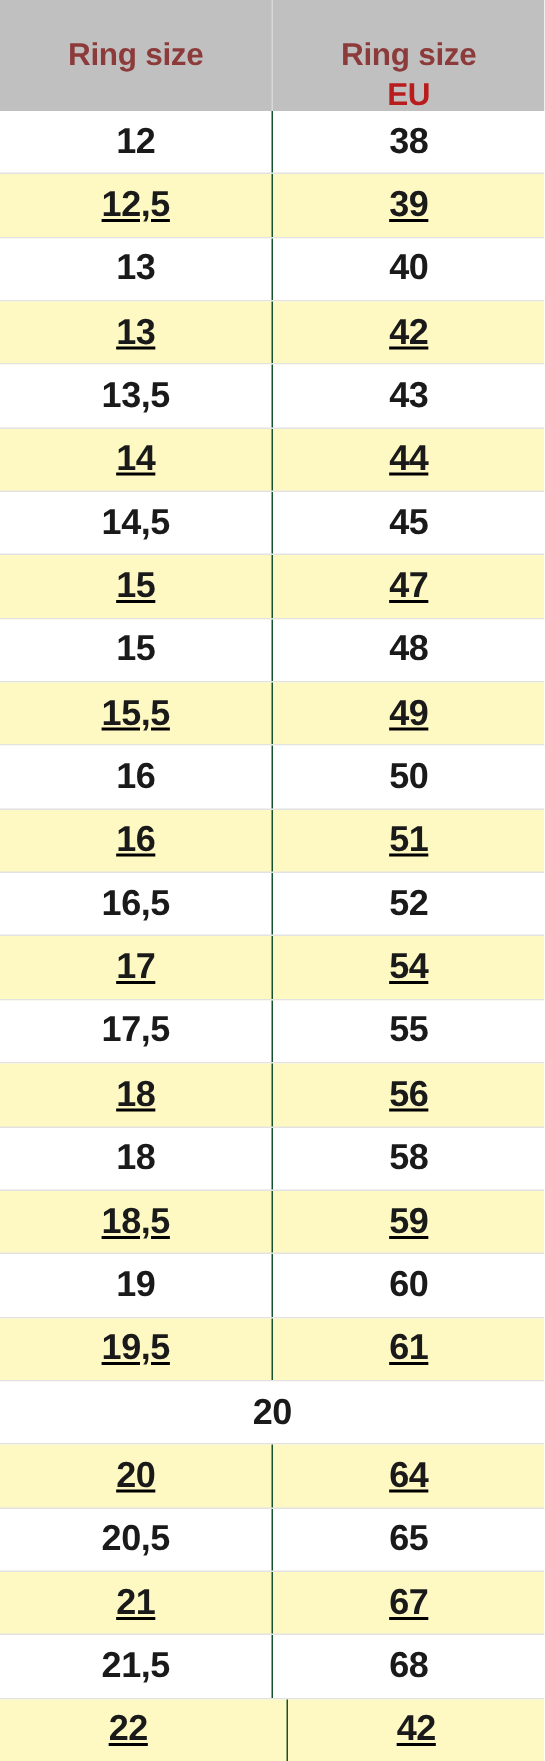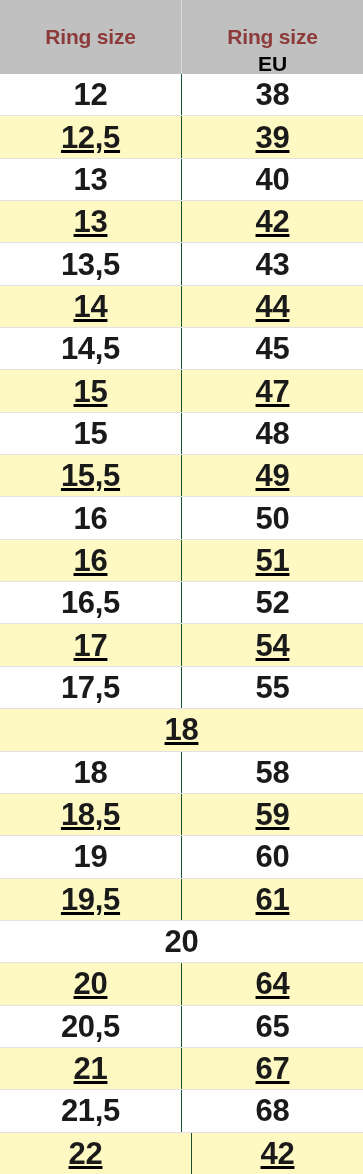--- a/index.html
+++ b/index.html
@@ -45,21 +45,21 @@
     line-height: 28px;
     letter-spacing: -0.2px;
     text-align: center;
     white-space: nowrap;
   }
   .header-cell.col-right {
     border-left: 1px solid #d8d8d8;
   }
   .header-sub {
     display: block;
-    color: #000000;
+    color: #b91c1c;
     font-weight: bold;
     font-size: 21px;
     line-height: 26px;
   }
 
   
   .table-body {
     flex: 1 1 auto;
     display: flex;
     flex-direction: column;
@@ -76,21 +76,21 @@
   .table-row:last-child { border-bottom: none; gap: 20px; }
 
   .cell {
     flex: 1 1 0;
     display: flex;
     align-items: center;
     justify-content: center;
     box-sizing: border-box;
     color: #1a1a1a;
     font-weight: bold;
-    font-size: 31px;
+    font-size: 24px;
     line-height: 1;
     letter-spacing: -0.3px;
   }
   .cell.col-right {
     border-left: 1px solid #14532d;
   }
 </style>
 </head>
 <body>
 
@@ -162,20 +162,21 @@
       <div class="table-row row-even">
         <div class="cell col-left">17</div>
         <div class="cell col-right">54</div>
       </div>
       <div class="table-row row-odd">
         <div class="cell col-left">17,5</div>
         <div class="cell col-right">55</div>
       </div>
       <div class="table-row row-even">
         <div class="cell col-left">18</div>
+        <div class="cell col-right">56</div>
       </div>
       <div class="table-row row-odd">
         <div class="cell col-left">18</div>
         <div class="cell col-right">58</div>
       </div>
       <div class="table-row row-even">
         <div class="cell col-left">18,5</div>
         <div class="cell col-right">59</div>
       </div>
       <div class="table-row row-odd">

